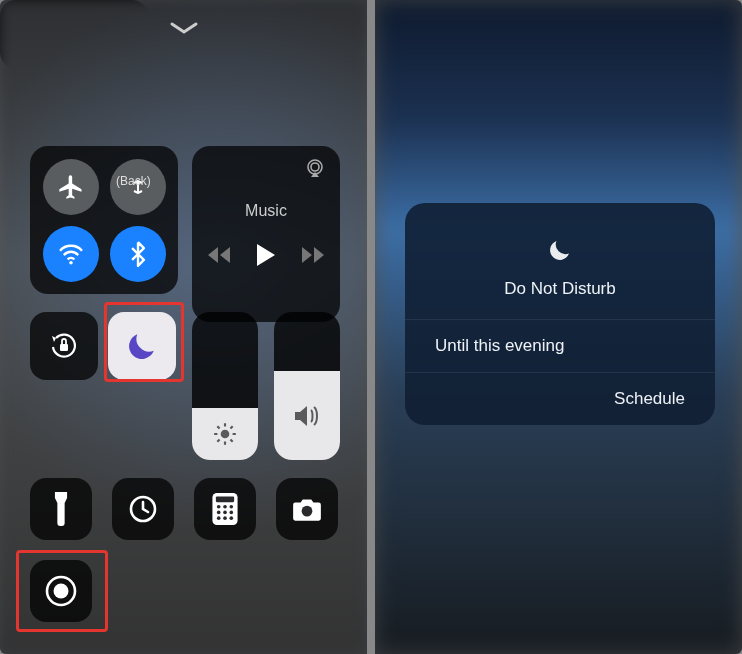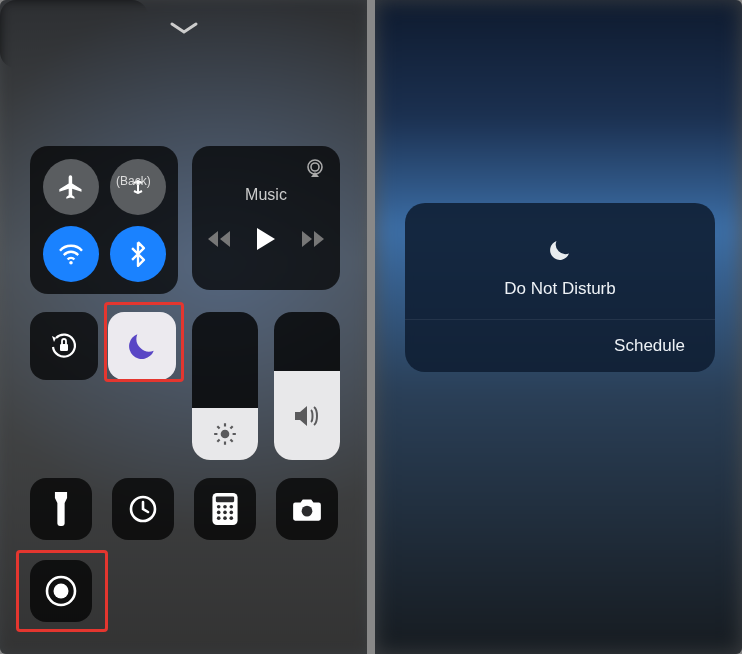--- a/index.html
+++ b/index.html
@@ -47,21 +47,21 @@
   }
   .circ {
     width:56px; height:56px; border-radius:50%;
     display:flex; align-items:center; justify-content:center;
     color:#fff;
   }
   .circ.grey { background:#5a5d60; }
   .circ.blue { background:#1a82ff; }
   .tinylabel { font-size:12px; color:#ddd; text-align:center; }
   
-  #music-panel { left:192px; top:146px; width:148px; height:144px; color:#eee;
+  #music-panel { left:192px; top:146px; width:148px; height:176px; color:#eee;
     display:flex; flex-direction:column; align-items:center; justify-content:center; gap:24px; }
   #music-panel .airplay{ position:absolute; top:12px; right:14px; color:#bbb; }
   #music-panel .title{ font-size:16px; color:#ccc; }
   .transport{ display:flex; align-items:center; gap:26px; }
   
   .tile {
     position:absolute; width:68px; height:68px; border-radius:16px;
     background: rgba(0,0,0,.72); color:#fff;
     display:flex; align-items:center; justify-content:center;
   }
@@ -275,15 +275,16 @@
 
   <div class="menu">
     <div class="menu-header">
       <span class="moon">
         <svg width="26" height="26" viewBox="0 0 24 24" style="display:inline-block">
             <path fill="#e8ecef" d="M20.3 15.3A9 9 0 0 1 8.7 3.7 9 9 0 1 0 20.3 15.3z"></path>
           </svg>
       </span>
       <div style="font-size:17px;">Do Not Disturb</div>
     </div>
+    <div class="menu-item">Until this evening</div>
     <div class="menu-item center">Schedule</div>
   </div>
 </div>
 
 </body></html>

